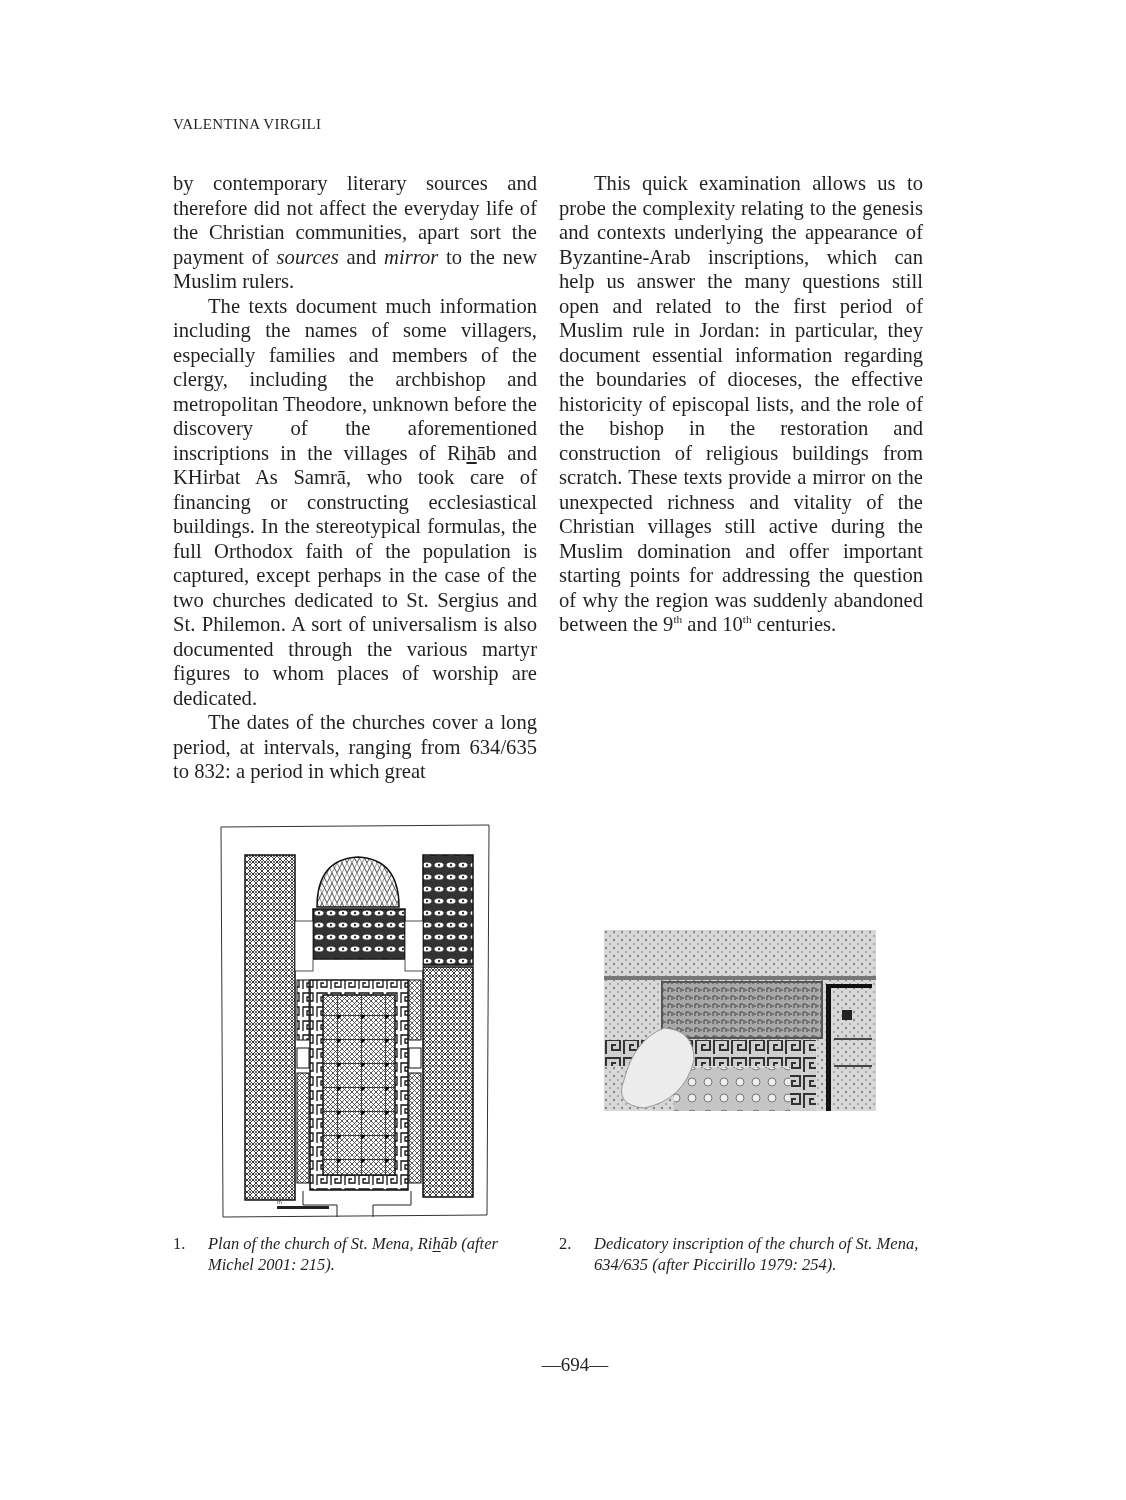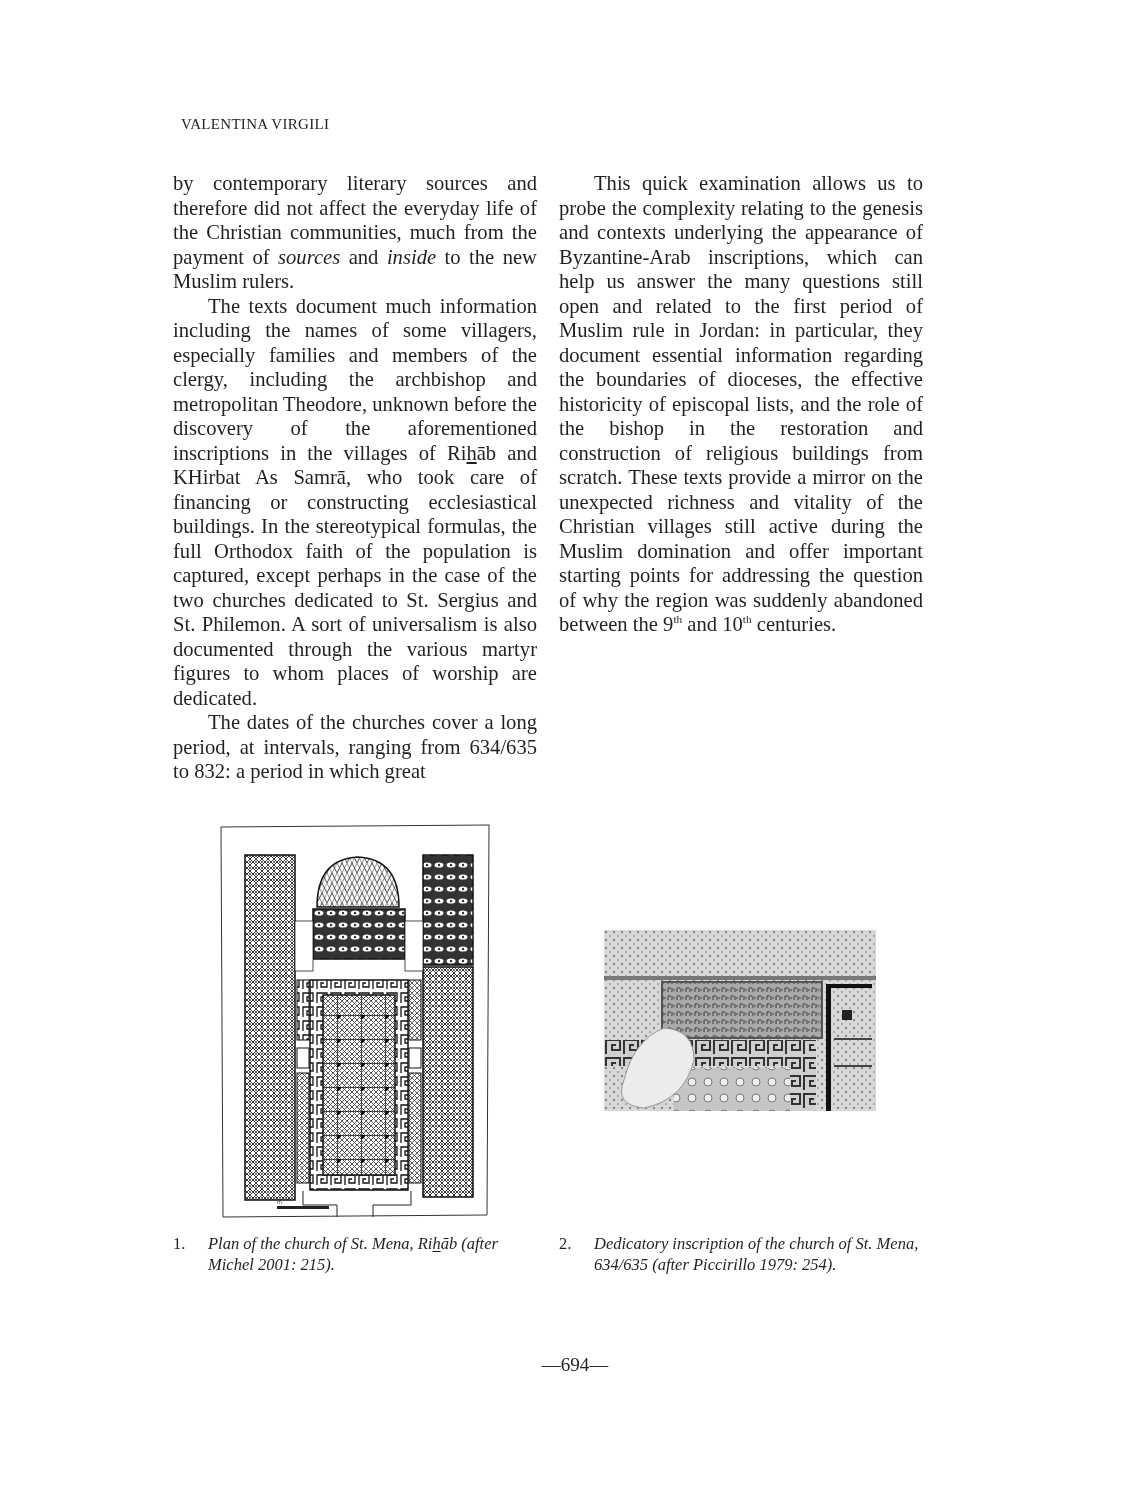--- a/index.html
+++ b/index.html
@@ -1,18 +1,18 @@
 <!DOCTYPE html>
 <html><head>
 <meta charset="utf-8">
 <style>
   html, body { margin: 0; padding: 0; background: #ffffff; }
   body { width: 1126px; height: 1500px; position: relative; overflow: hidden;
          font-family: "DejaVu Serif", "Liberation Serif", serif; color: #231f20; }
-  .running-head { position: absolute; left: 181px; top: 116px; font-size: 15px;
+  .running-head { position: absolute; left: 173px; top: 116px; font-size: 15px;
                   letter-spacing: 0.3px; font-family: "Liberation Serif", serif; }
   .col { position: absolute; top: 171px; width: 364px;
          font-family: "Liberation Serif", serif; font-size: 20.6px; line-height: 24.5px;
          text-align: justify; hyphens: manual; }
   .col.left { left: 173px; }
   .col.right { left: 559px; }
   .col p { margin: 0; }
   .col p.indent { text-indent: 35px; }
   .col p.cont { text-indent: 0; }
   .u { text-decoration: underline; text-underline-offset: 2px; }
@@ -33,21 +33,21 @@
 
   .folio { position: absolute; left: 12px; width: 1126px; top: 1354px; text-align: center;
            font-family: Liberation Serif, serif; font-size: 19px; }
 </style>
 </head>
 <body>
 
 <div class="running-head">VALENTINA VIRGILI</div>
 
 <div class="col left">
-  <p class="cont"><span>by contemporary literary sources and therefore did not affect the everyday life of the Christian communities, much from the payment of </span><i>sources</i><span> and </span><i>inside</i><span> to the new Muslim rulers.</span></p>
+  <p class="cont"><span>by contemporary literary sources and therefore did not affect the everyday life of the Christian communities, apart sort the payment of </span><i>sources</i><span> and </span><i>mirror</i><span> to the new Muslim rulers.</span></p>
   <p class="indent"><span>The texts document much information including the names of some villagers, especially families and members of the clergy, including the archbishop and metropolitan Theodore, unknown before the discovery of the aforementioned inscriptions in the villages of Ri</span><span class="u">h</span><span>āb and KHirbat As Samrā, who took care of financing or constructing ecclesiastical buildings. In the stereotypical formulas, the full Orthodox faith of the population is captured, except perhaps in the case of the two churches dedicated to St. Sergius and St. Philemon. A sort of universalism is also documented through the various martyr figures to whom places of worship are dedicated.</span></p>
   <p class="indent">The dates of the churches cover a long period, at intervals, ranging from 634/635 to 832: a period in which great</p>
 </div>
 
 <div class="col right">
   <p class="indent"><span>This quick examination allows us to probe the complexity relating to the genesis and contexts underlying the appearance of Byzantine-Arab inscriptions, which can help us answer the many questions still open and related to the first period of Muslim rule in Jordan: in particular, they document essential information regarding the boundaries of dioceses, the effective historicity of episcopal lists, and the role of the bishop in the restoration and construction of religious buildings from scratch. These texts provide a mirror on the unexpected richness and vitality of the Christian villages still active during the Muslim domination and offer important starting points for addressing the question of why the region was suddenly abandoned between the 9</span><sup>th</sup><span> and 10</span><sup>th</sup><span> centuries.</span></p>
 </div>
 
 <div class="fig fig1">
   <svg width="276" height="396" viewBox="0 0 276 396" xmlns="http://www.w3.org/2000/svg">

